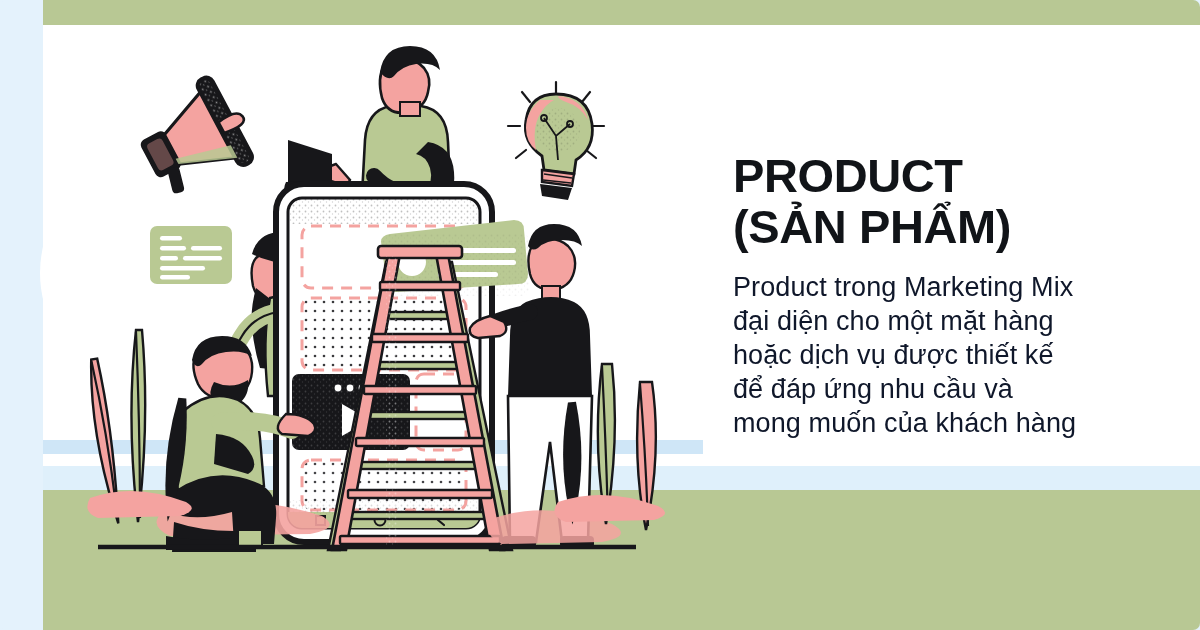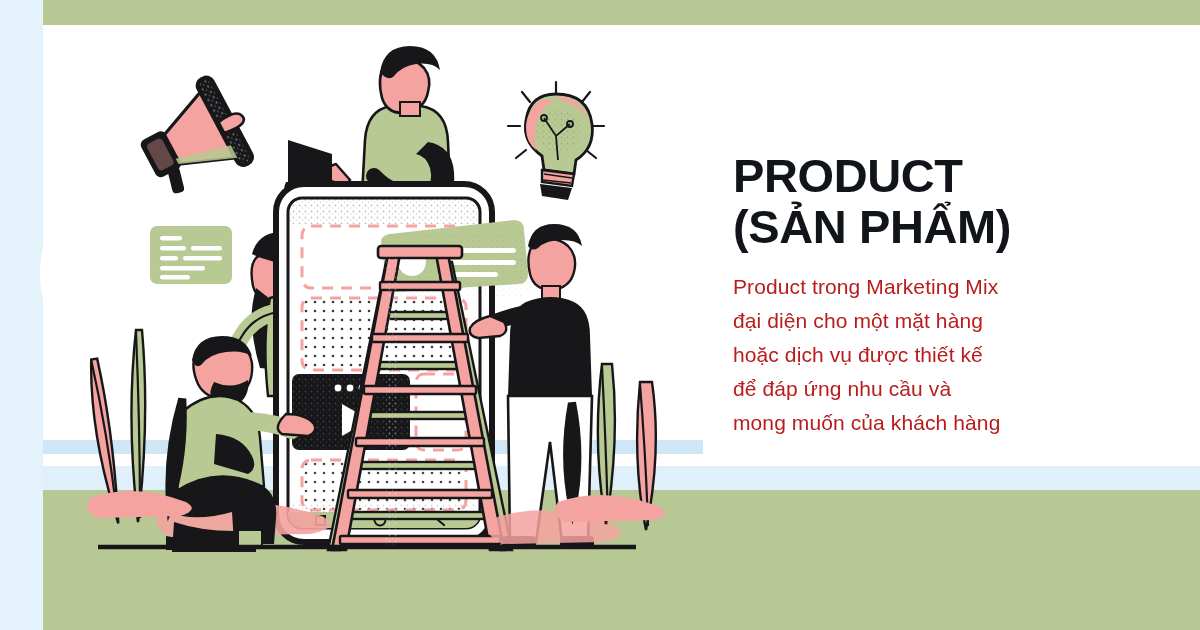--- a/index.html
+++ b/index.html
@@ -1,38 +1,38 @@
 <!DOCTYPE html>
 <html><head>
 <meta charset="utf-8">
 <style>
   html,body{margin:0;padding:0;}
   body{
     width:1200px;height:630px;overflow:hidden;
     font-family:"Liberation Sans", sans-serif;
     background:#e4f2fc;
   }
-  #stage{position:relative;width:1200px;height:630px;overflow:hidden;background:#e4f2fc;}
+  #stage{position:relative;width:1200px;height:630px;overflow:hidden;background:#e4f2fc;border-radius:7px;}
 
   
   .bg-blue{position:absolute;inset:0;background:#e4f2fc;}
   .bg-white-sheet{position:absolute;left:43px;top:25px;width:1157px;height:465px;background:#ffffff;}
   .cloud{position:absolute;background:#ffffff;border-radius:50%;}
   .blue-strip{position:absolute;background:#ddeefb;}
   .top-band{position:absolute;left:43px;top:0;width:1157px;height:25px;background:#b8c894;}
   .ground{position:absolute;left:43px;top:490px;width:1157px;height:140px;background:#b8c894;}
 
   
   .text-col{position:absolute;left:733px;top:150px;width:430px;}
   .headline{
     font-size:47px;font-weight:bold;line-height:51px;color:#111418;
     letter-spacing:-0.4px;margin:0 0 6px 0;white-space:pre-line;
   }
   .body-copy{
-    margin:18px 0 0 0;font-size:21px;line-height:34px;color:#b91c1c;
+    margin:18px 0 0 0;font-size:27px;line-height:34px;color:#0f172a;
     font-weight:400;letter-spacing:0.1px;white-space:pre-line;
   }
 
   
   .illus{position:absolute;left:70px;top:30px;width:630px;height:560px;}
   .illus svg{display:block;}
 </style>
 </head>
 <body>
 

